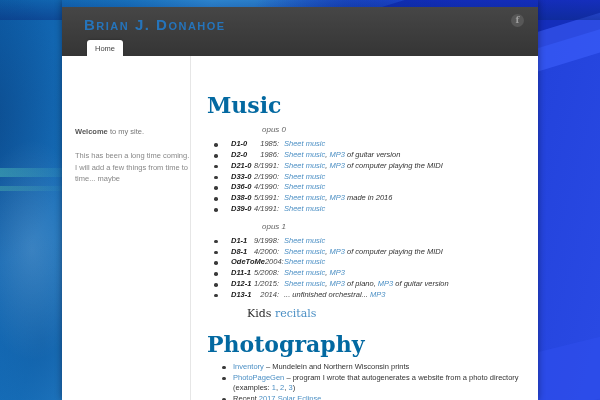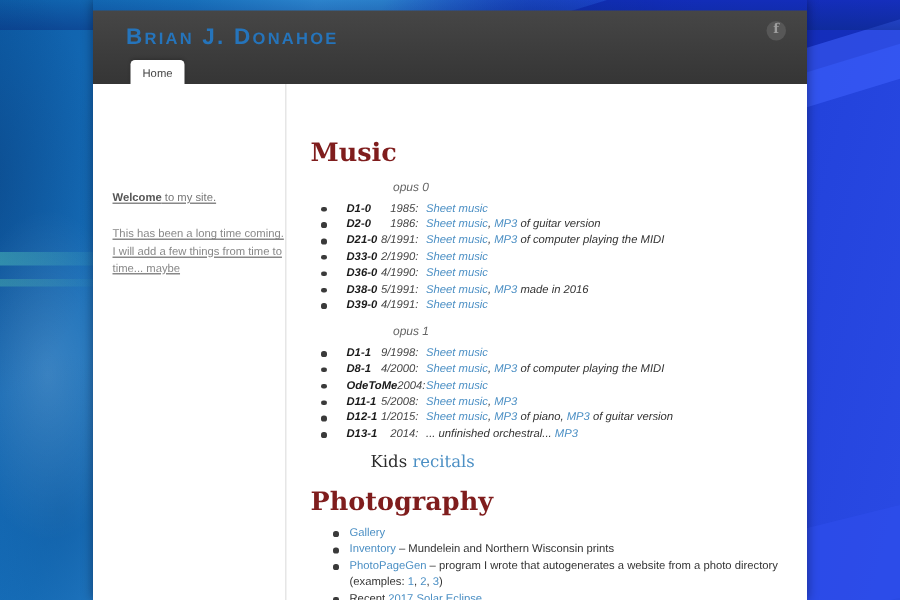--- a/index.html
+++ b/index.html
@@ -38,28 +38,28 @@
                 font-variant:small-caps; color:#2574bb; }
   .fb { position:absolute; right:14px; top:7px; width:13px; height:13px; border-radius:50%;
         background:#575757; color:#9e9e9e; font-size:9px; line-height:13px; text-align:center;
         font-family:"DejaVu Serif", serif; font-weight:bold; cursor:pointer; }
   .tab { position:absolute; left:25px; top:40px; height:16px; background:#ffffff;
          border-radius:3px 3px 0 0; padding:0 8px; font-size:7.5px; line-height:17px; color:#444;
          box-shadow:0 -1px 2px rgba(0,0,0,0.15); cursor:pointer; }
   .content { position:absolute; left:0; top:56px; width:100%; height:344px; background:#ffffff; overflow:hidden; }
 
   
-  .sidebar { position:absolute; left:13px; top:70px; width:118px; font-size:7.5px; line-height:1.5; color:#888;text-decoration:underline; }
+  .sidebar { position:absolute; left:13px; top:70px; width:118px; font-size:7.5px; line-height:1.5; color:#888; }
   .sidebar .welcome { margin-bottom:13px; color:#777; }
   .sidebar .welcome b { color:#555; }
   .divider { position:absolute; left:128px; top:0; bottom:0; width:1px; background:#e6e6e6; }
 
   
   .main { position:absolute; left:145px; top:0; width:322px; padding-top:37px; color:#333; }
-  .main h2 { font-family:"DejaVu Serif", serif; font-size:17px; font-weight:bold; color:#7f1d1d; line-height:1.15; }
+  .main h2 { font-family:"DejaVu Serif", serif; font-size:22px; font-weight:bold; color:#0369a1; line-height:1.15; }
   .opus-label { margin:7px 0 5px 55px; font-size:8px; font-style:italic; color:#666; }
   ul { list-style:none; }
   li { position:relative; font-size:7.5px; line-height:10.8px; color:#333; }
   li::before { content:""; position:absolute; left:7px; top:4px; width:3.5px; height:3.5px;
                border-radius:50%; background:#3a3a3a; }
   .music-list li { padding-left:24px; white-space:nowrap;font-style:italic; }
   .nd { display:inline-flex; justify-content:space-between; width:48px; margin-right:5px; }
   .nm { font-weight:bold; color:#1a1a1a; }
   .dt { color:#444; }
   .lnk { color:#4b8fc4; cursor:pointer; }
@@ -152,20 +152,19 @@
               </span><span class="lnk">Sheet music</span><span>, </span><span class="lnk">MP3</span><span> of piano, </span><span class="lnk">MP3</span><span> of guitar version</span></li>
             <li><span class="nd">
                 <span class="nm">D13-1</span>
                 <span class="dt">2014:</span>
               </span><span>... unfinished orchestral...  </span><span class="lnk">MP3</span></li>
           </ul>
         </div>
       <div class="kids" id="kids-line"><span>Kids </span><span class="lnk">recitals</span></div>
       <h2 class="photo">Photography</h2>
       <ul class="photo-list" id="photo-list">
-          <li><span class="lnk">Gallery</span></li>
           <li><span class="lnk">Inventory</span><span> – Mundelein and Northern Wisconsin prints</span></li>
           <li><span class="lnk">PhotoPageGen</span><span> – program I wrote that autogenerates a website from a photo directory</span><br><span>(examples: </span><span class="lnk">1</span><span>, </span><span class="lnk">2</span><span>, </span><span class="lnk">3</span><span>)</span></li>
           <li><span>Recent </span><span class="lnk">2017 Solar Eclipse</span></li>
         </ul>
     </div>
   </div>
 </div>
 
 </body></html>

